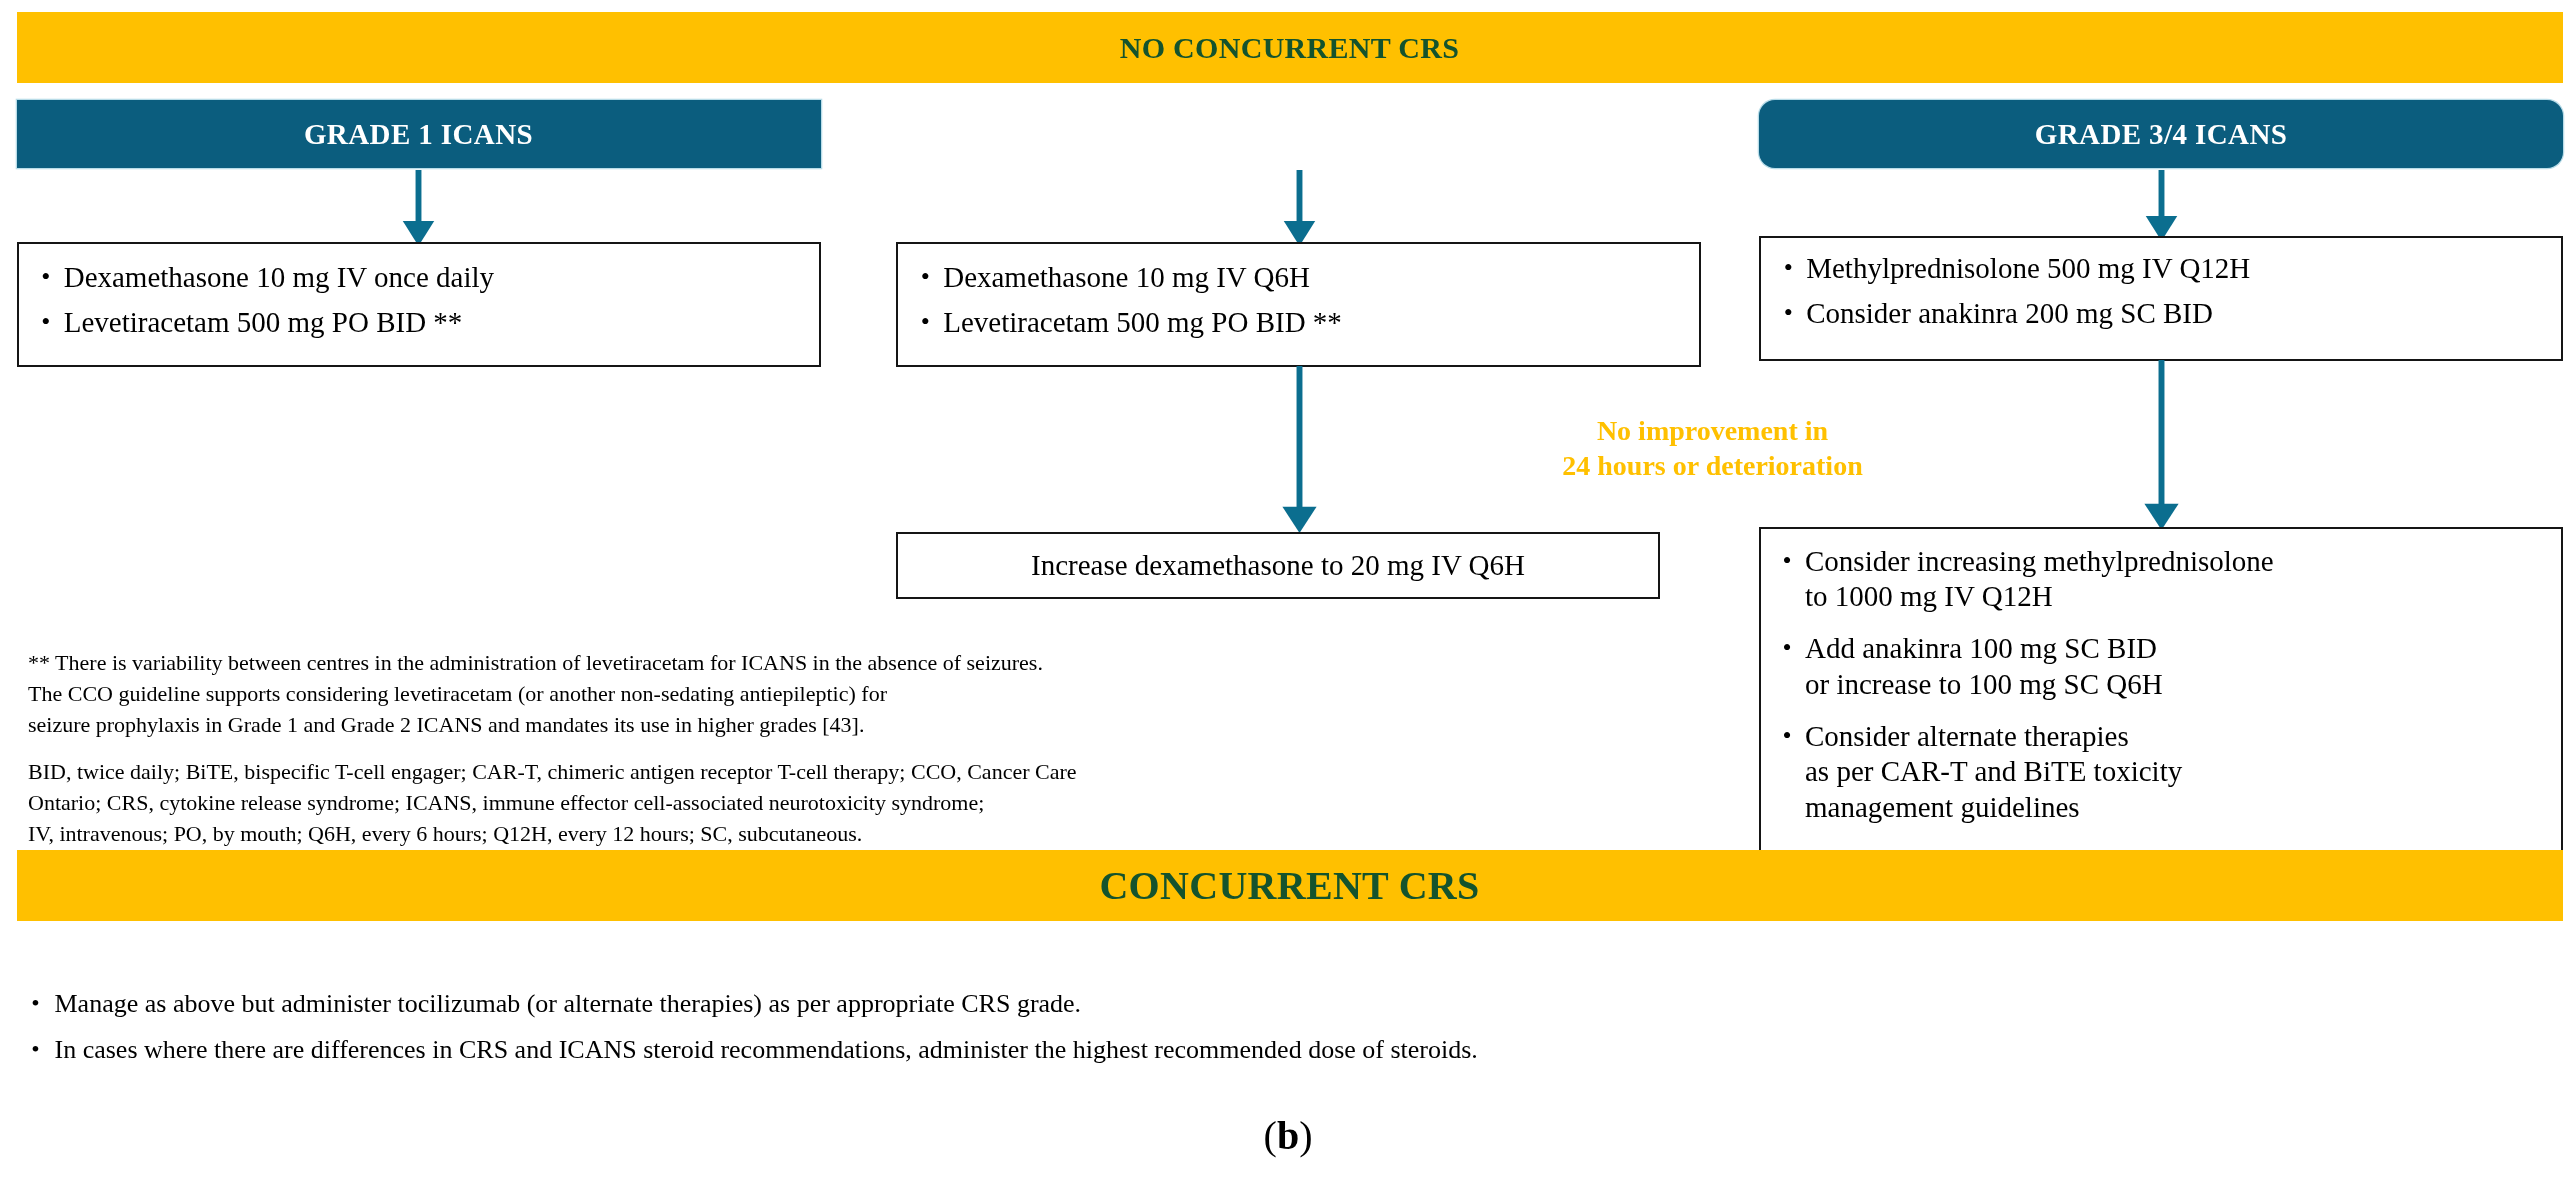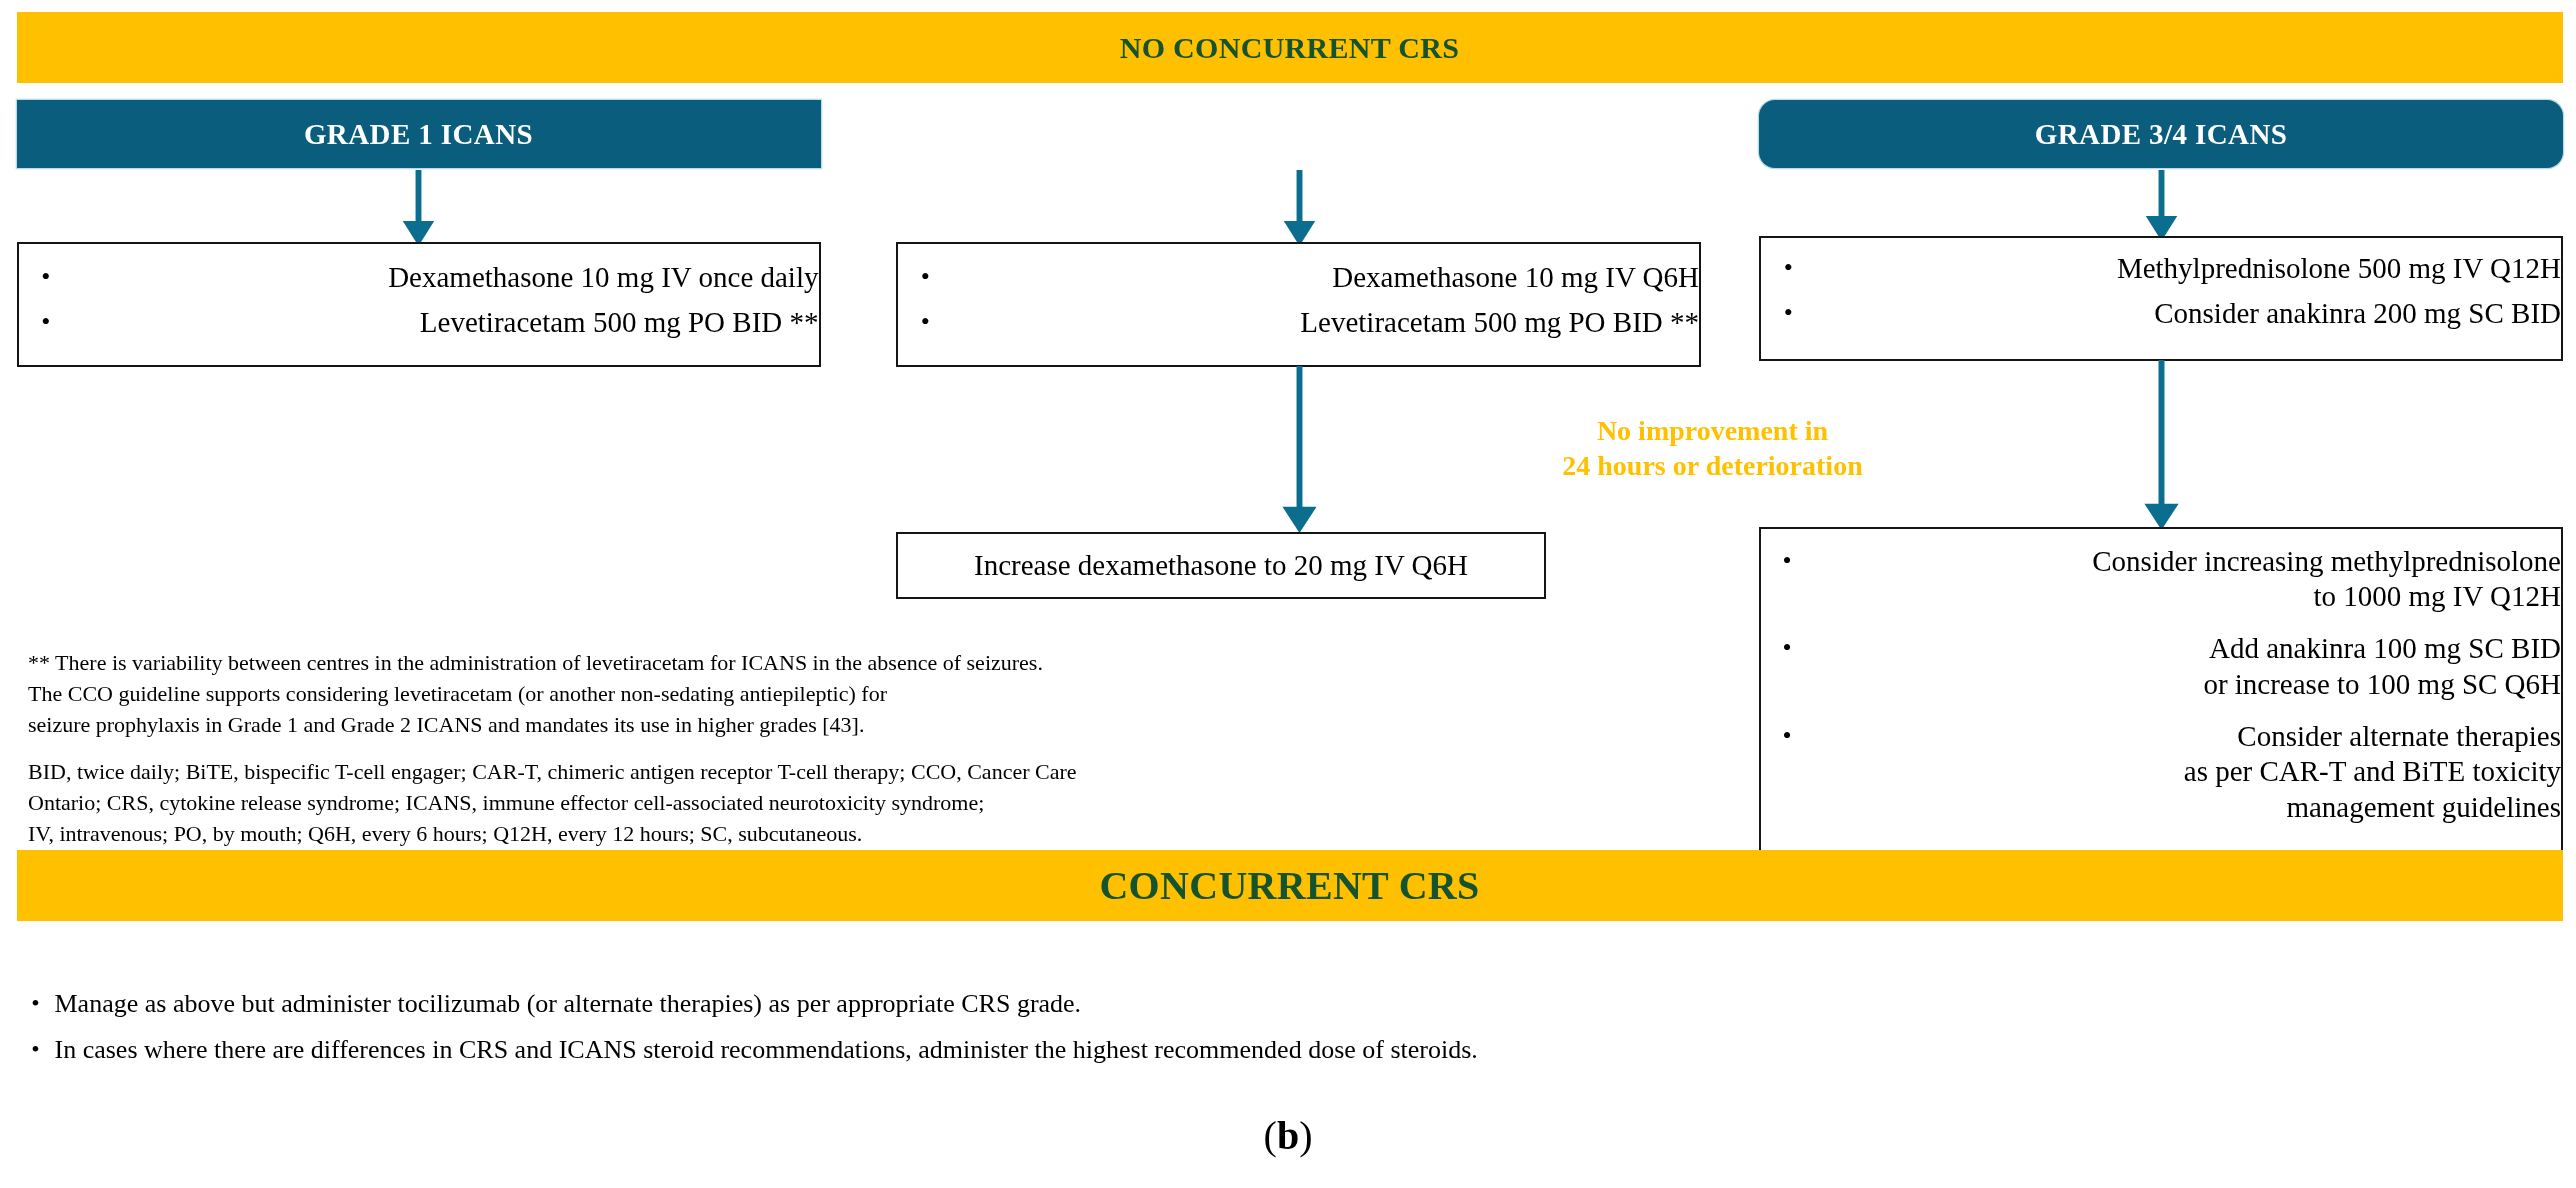--- a/index.html
+++ b/index.html
@@ -67,21 +67,21 @@
   
   .box {
     position: absolute;
     background: #ffffff;
     border: 2.6px solid #151515;
     box-sizing: border-box;
   }
   #box-grade1 { left: 16.5px;   top: 242px; width: 804px; height: 125px; }
   #box-grade2 { left: 896px; top: 242px; width: 805px; height: 125px; }
   #box-grade3 { left: 1759px; top: 236px; width: 804px; height: 125px; }
-  #box-escalate-g2 { left: 896px; top: 532px; width: 650px; height: 67px; }
+  #box-escalate-g2 { left: 896px; top: 532px; width: 764px; height: 67px; }
   #box-escalate-g3 { left: 1759px; top: 527px; width: 804px; height: 361px; }
 
   .box ul {
     list-style: none;
     margin: 0;
     padding: 0;
   }
   .box li {
     display: flex;
     align-items: flex-start;
@@ -91,21 +91,20 @@
   .box li .bul {
     flex: 0 0 auto;
     width: 36px;
     text-align: center;
     font-size: 26px;
     line-height: 1.28;
   }
   .box li .txt {
     flex: 1 1 auto;
     white-space: pre-line;
-    text-align: right;
   }
 
   #box-grade1 ul, #box-grade2 ul { padding: 16px 0 0 9.2px; }
   #box-grade1 li, #box-grade2 li { margin-bottom: 9.2px; }
   #box-grade3 ul { padding: 13px 0 0 9.2px; }
   #box-grade3 li { margin-bottom: 9.2px; }
 
   #box-escalate-g2 .single-line {
     height: 100%;
     display: flex;

